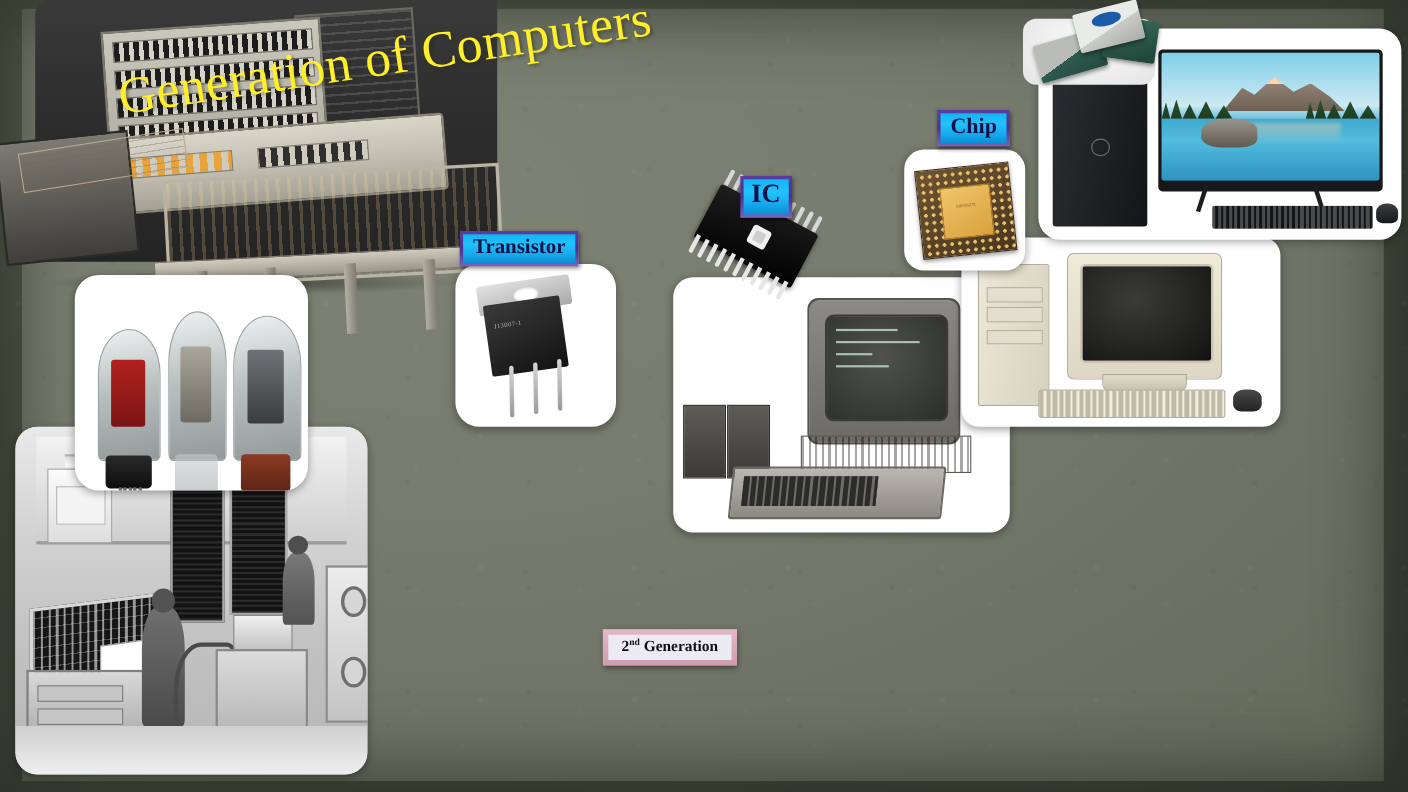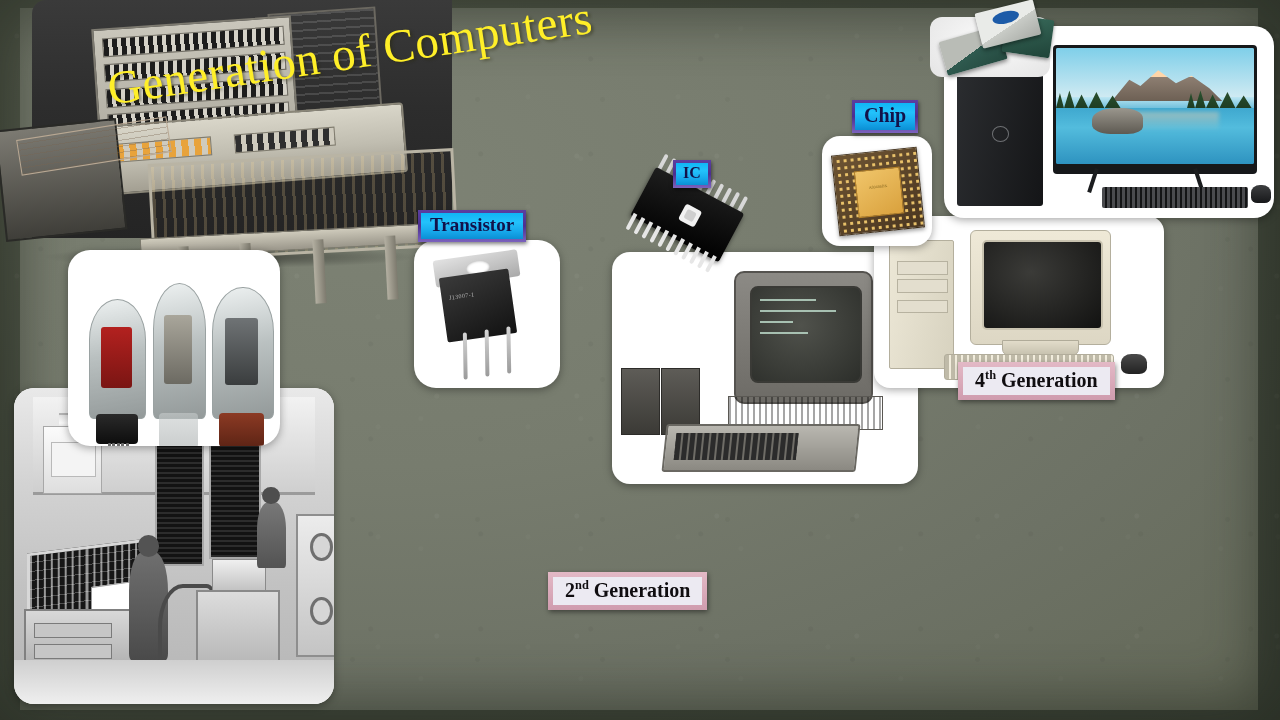--- a/index.html
+++ b/index.html
@@ -296,30 +296,30 @@
     background:#1c5ba8;border-radius:50%;}
   #cpu3{left:62%;top:18%;width:40%;height:40%;transform:rotate(8deg);
     background:linear-gradient(160deg,#3b6e5e,#1f4338);}
 
   
   #lbl-vacuum{left:92px;top:220px;}
   #lbl-vacuum .inner{font-size:20px;}
   #lbl-transistor{left:418px;top:210px;}
   #lbl-transistor .inner{font-size:19px;}
   #lbl-ic{left:673px;top:160px;}
-  #lbl-ic .inner{font-size:16px;padding:1px 7px 3px 7px;}
+  #lbl-ic .inner{font-size:24px;padding:1px 7px 3px 7px;}
   #lbl-chip{left:852px;top:100px;}
   #lbl-chip .inner{font-size:20px;}
   #lbl-micro{left:797px;top:4px;}
   #lbl-micro .inner{font-size:20px;}
 
   #lbl-gen1{left:288px;top:666px;}
   #lbl-gen1 .inner{font-size:20px;}
   #lbl-gen2{left:548px;top:572px;}
-  #lbl-gen2 .inner{font-size:20px;}
+  #lbl-gen2 .inner{font-size:14px;}
   #lbl-gen3{left:774px;top:470px;}
   #lbl-gen3 .inner{font-size:20px;}
   #lbl-gen4{left:958px;top:362px;}
   #lbl-gen4 .inner{font-size:20px;}
   #lbl-gen5{left:1080px;top:194px;}
   #lbl-gen5 .inner{font-size:20px;}
 </style>
 </head>
 <body>
 
@@ -545,20 +545,14 @@
   <div class="blue-label" id="lbl-chip">
     <div class="inner">Chip</div>
   </div>
 
   <div class="gen-label" id="lbl-gen2">
     <div class="inner">
       <span>2</span><sup>nd</sup>
       <span>Generation</span>
     </div>
   </div>
-  <div class="gen-label" id="lbl-gen4">
-    <div class="inner">
-      <span>4</span><sup>th</sup>
-      <span>Generation</span>
-    </div>
-  </div>
 
 </div>
 
 </body></html>

